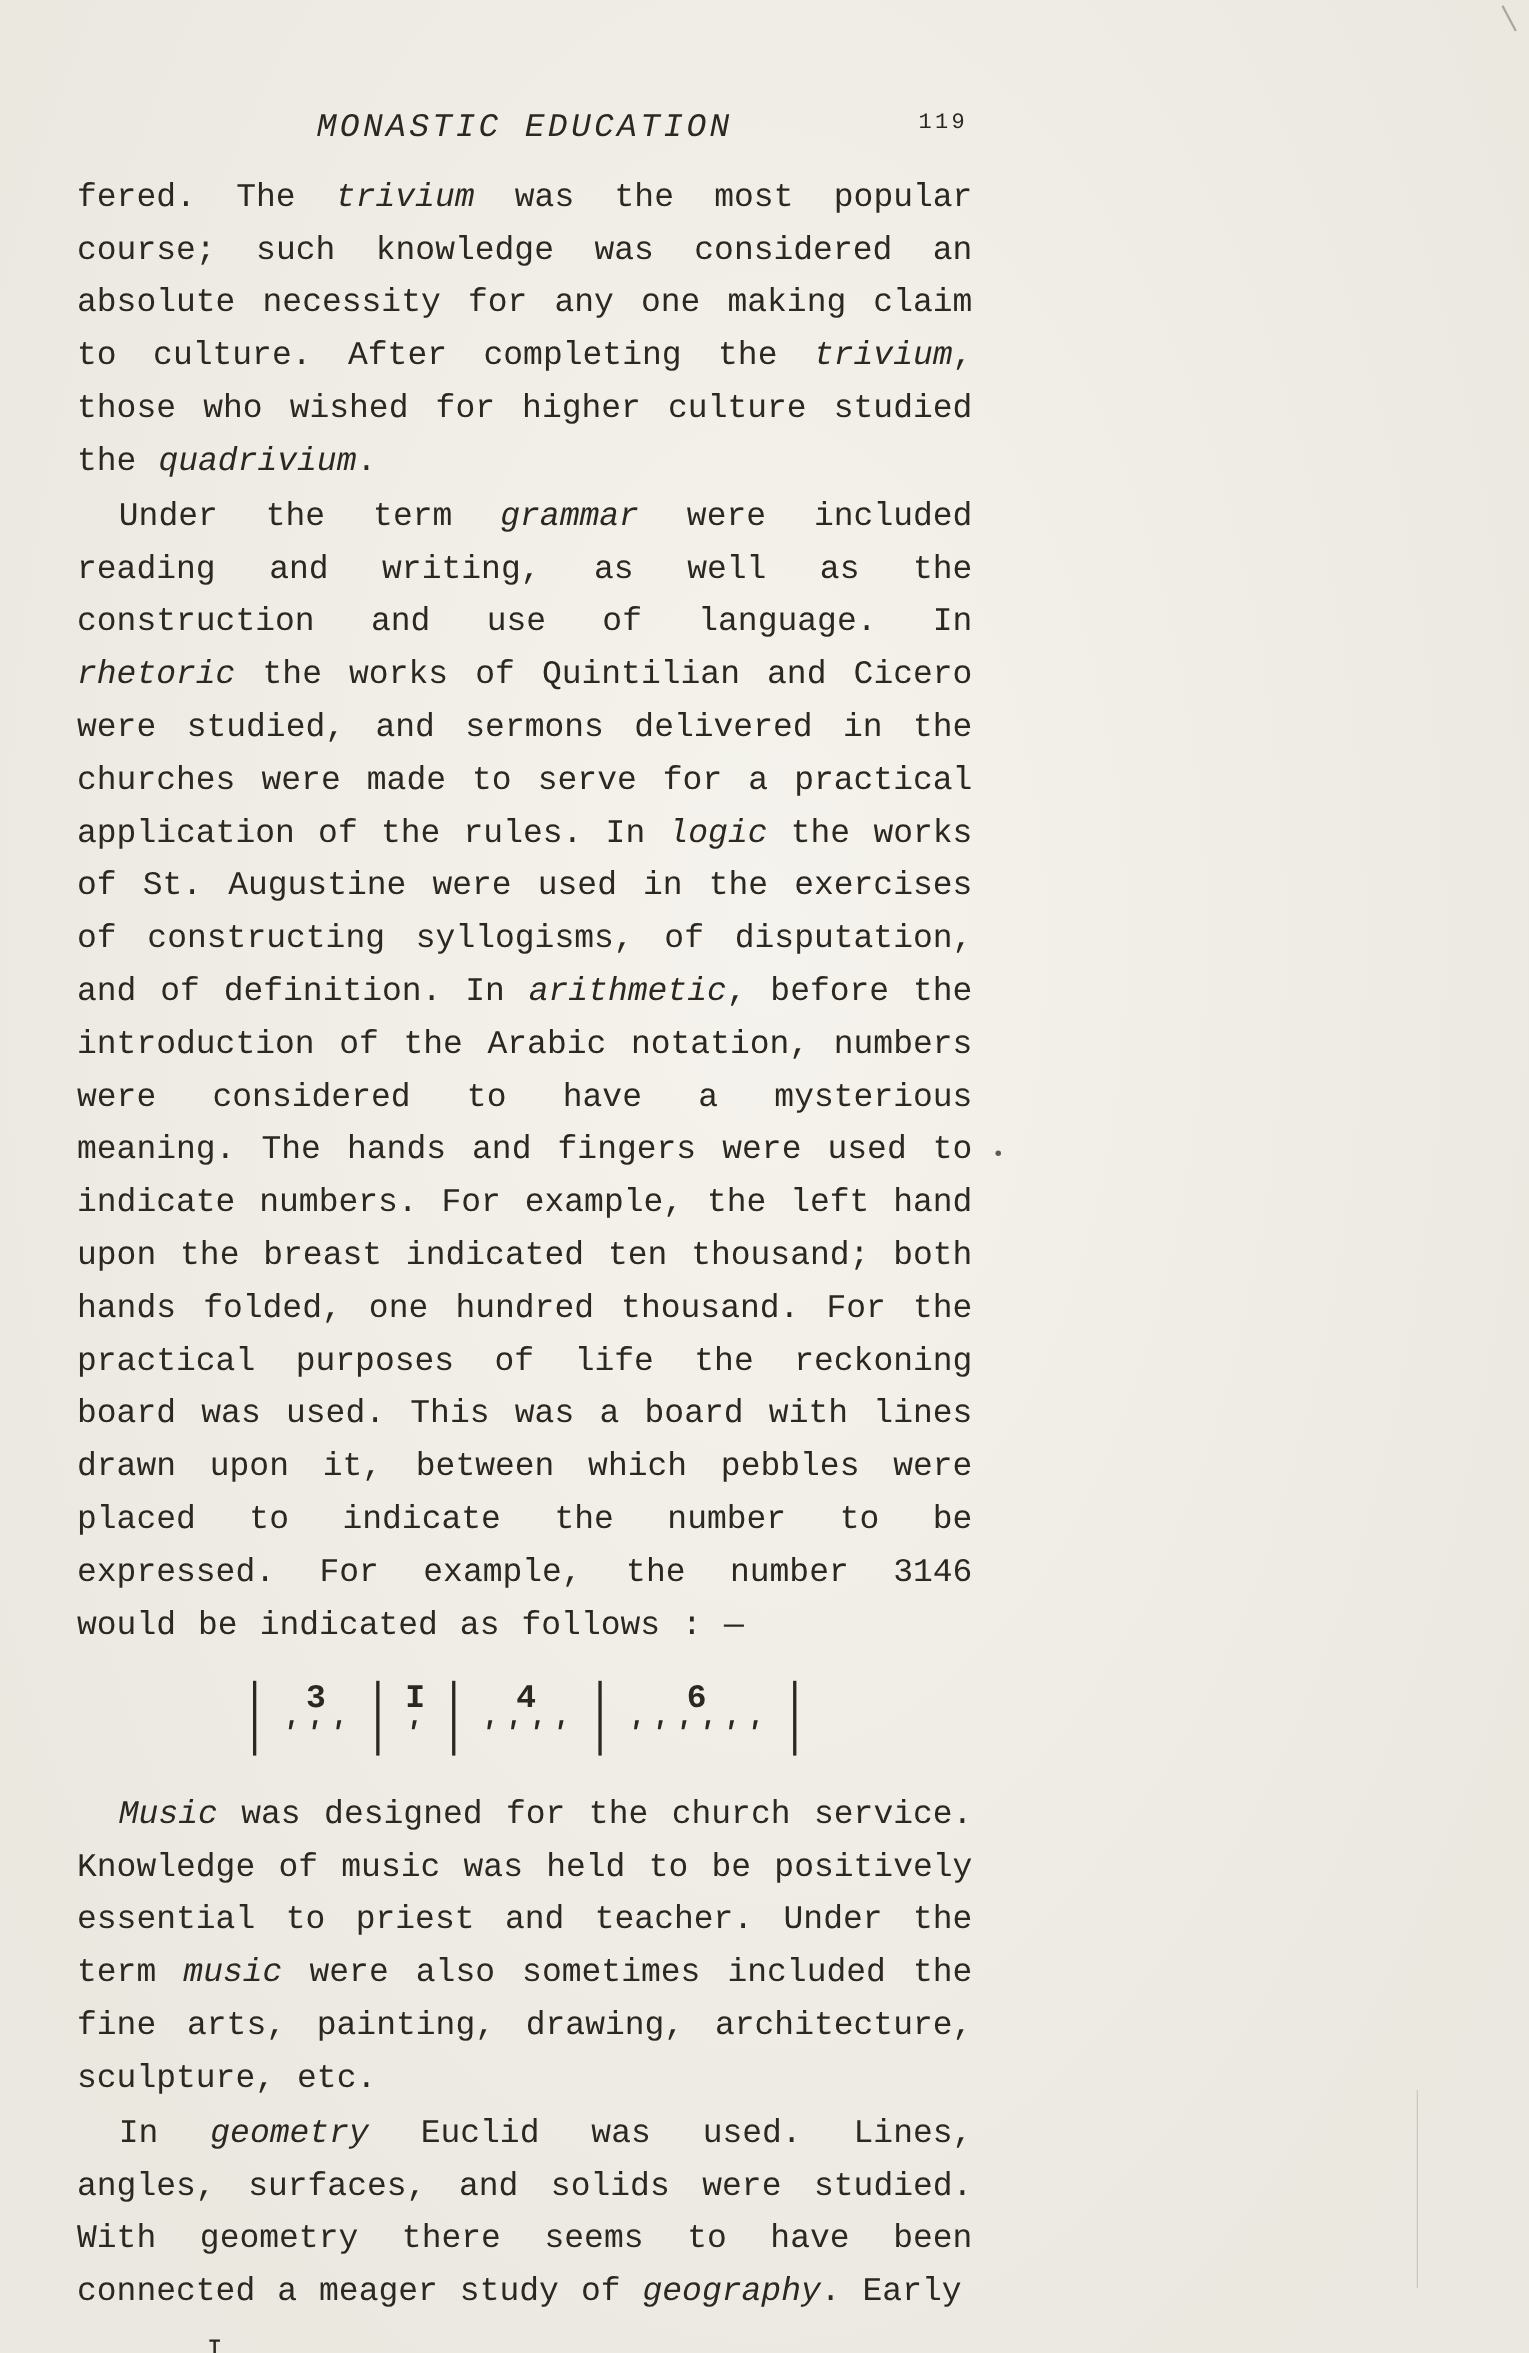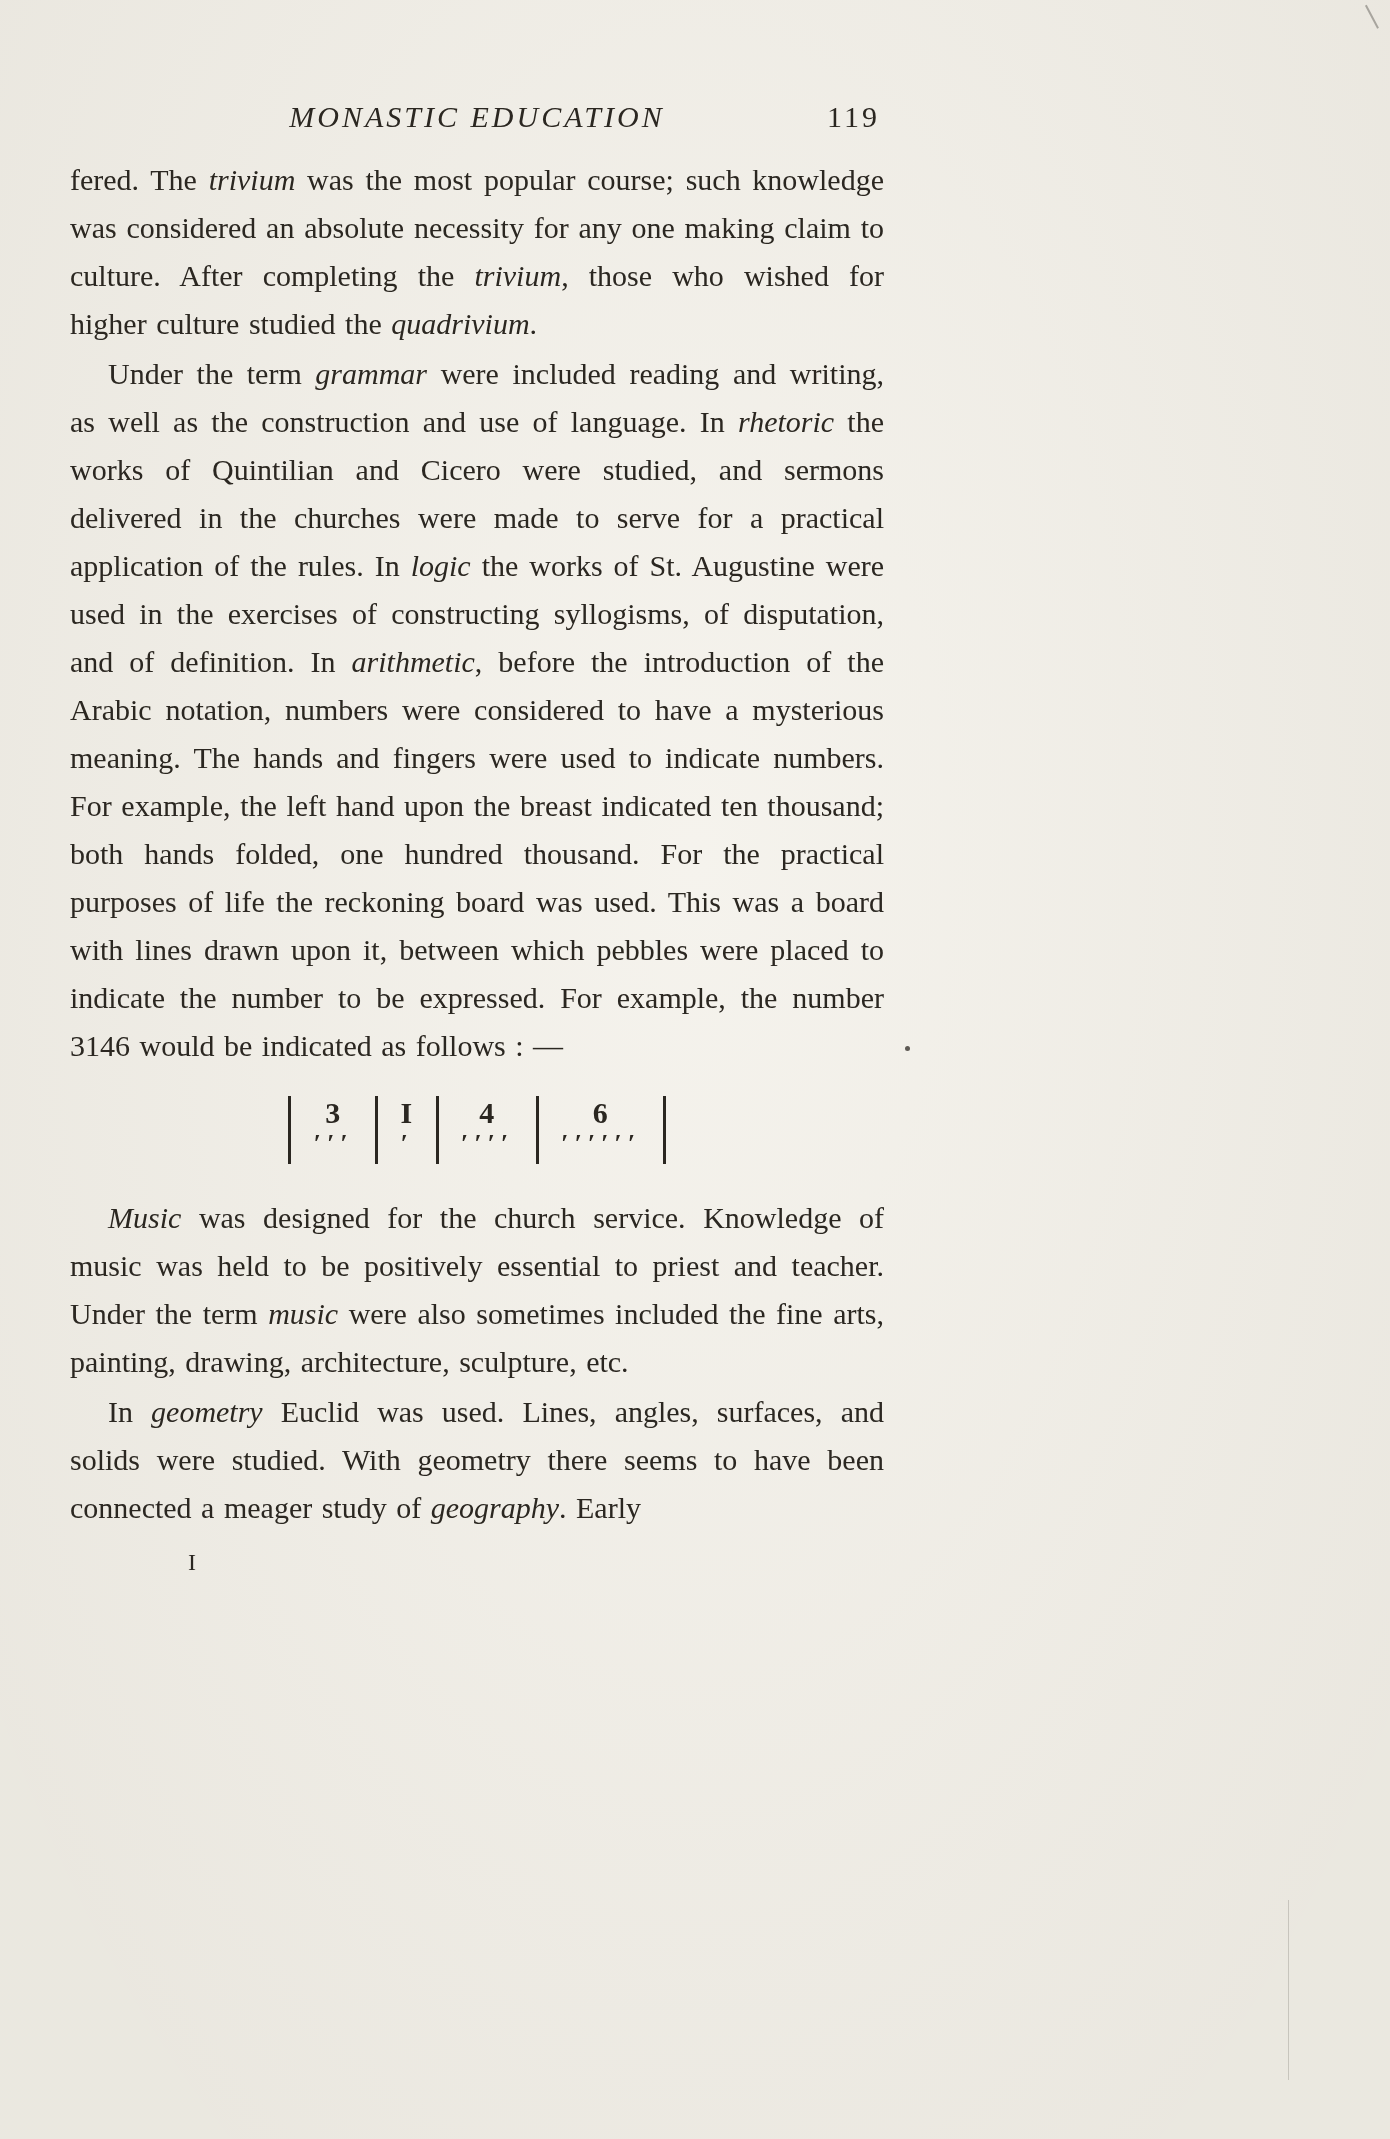--- a/index.html
+++ b/index.html
@@ -12,21 +12,21 @@
     background: var(--paper);
   }
   .page {
     position: relative;
     width: 1390px;
     height: 2139px;
     background:
       radial-gradient(ellipse at 50% 40%, rgba(255,255,255,0.25), rgba(0,0,0,0.03) 85%),
       var(--paper);
     color: var(--ink);
-    font-family: Liberation Serif, serif;
+    font-family: Liberation Mono, monospace;
     overflow: hidden;
     box-sizing: border-box;
   }
 
   
   .page-header {
     position: absolute;
     top: 100px;
     left: 68px;
     width: 818px;
@@ -36,21 +36,21 @@
     text-align: center;
     font-style: italic;
     font-size: 30px;
     letter-spacing: 3px;
     color: var(--ink);
   }
   .page-number {
     position: absolute;
     right: 6px;
     top: 0;
-    font-size: 30px;
+    font-size: 20px;
     letter-spacing: 3px;
   }
 
   
   .text-column {
     position: absolute;
     top: 154px;
     left: 68px;
     width: 818px;
     font-size: 30px;

